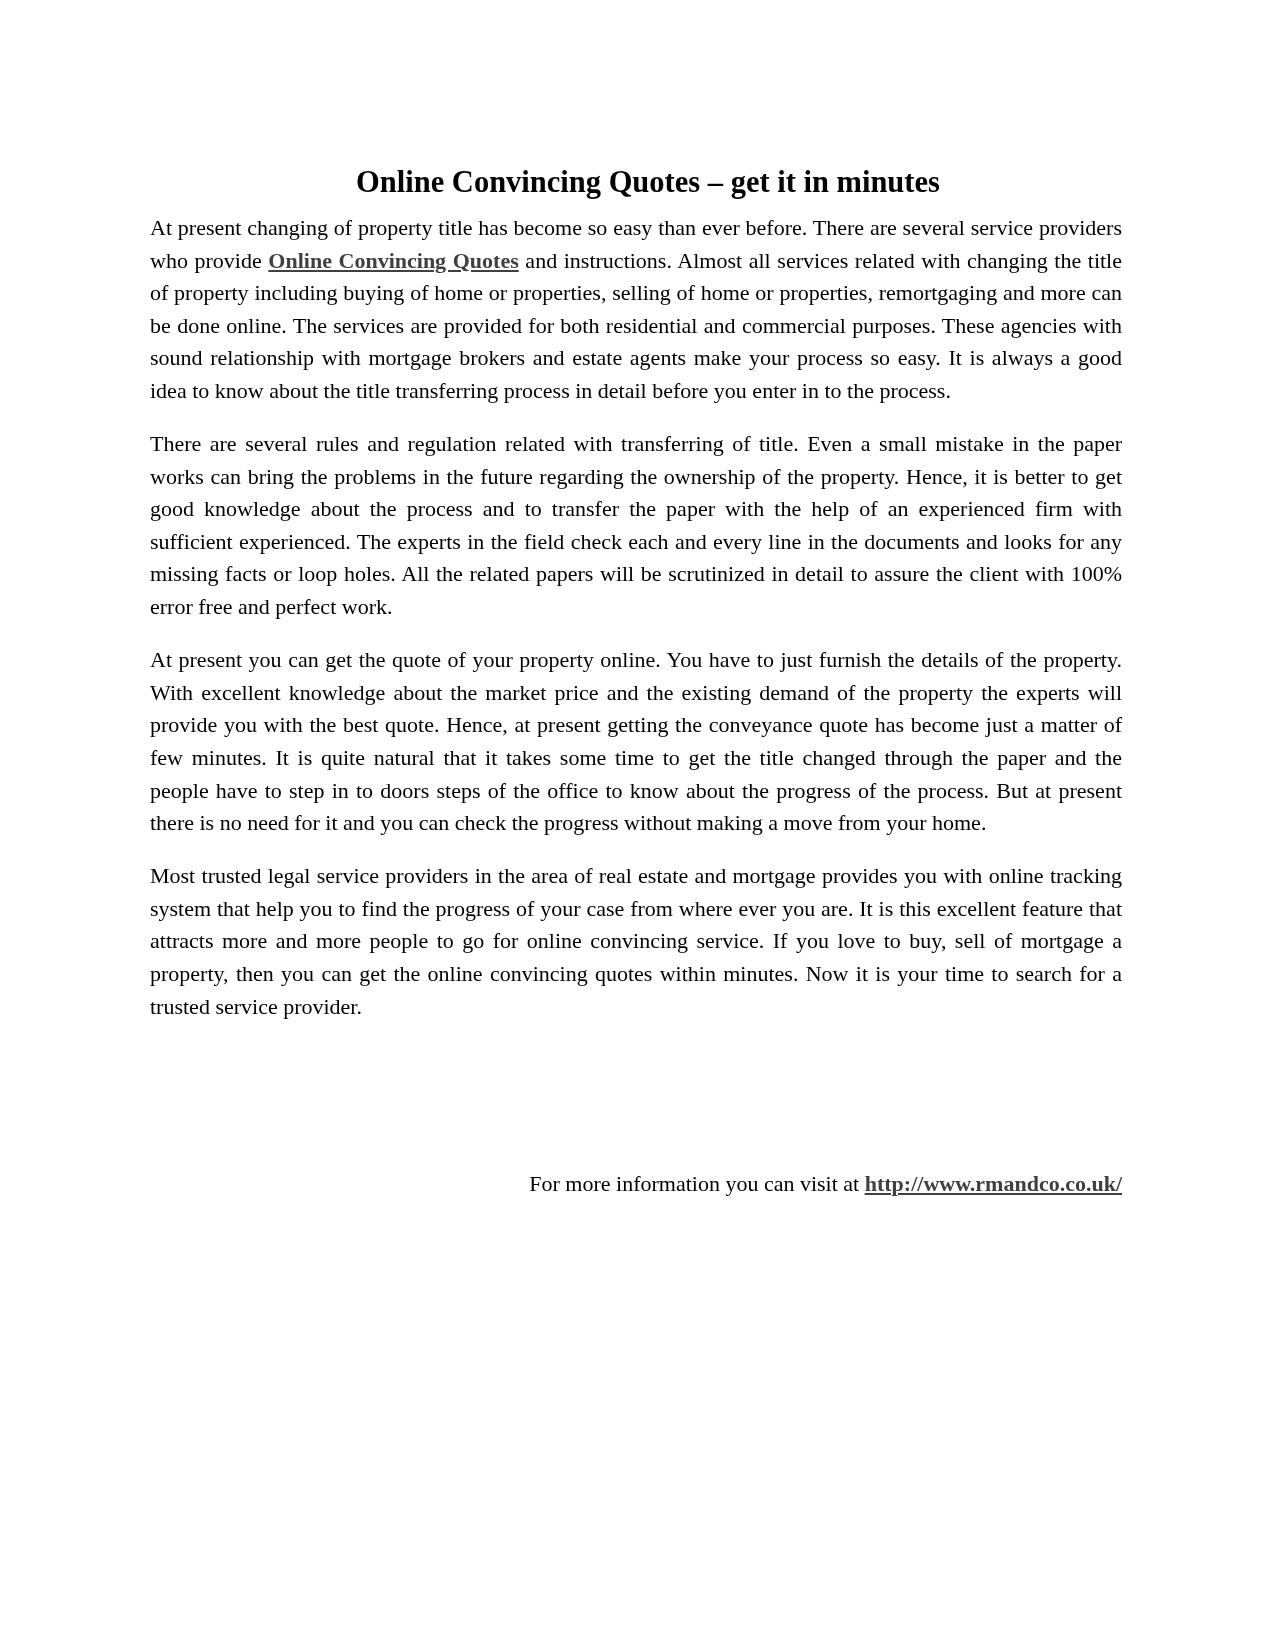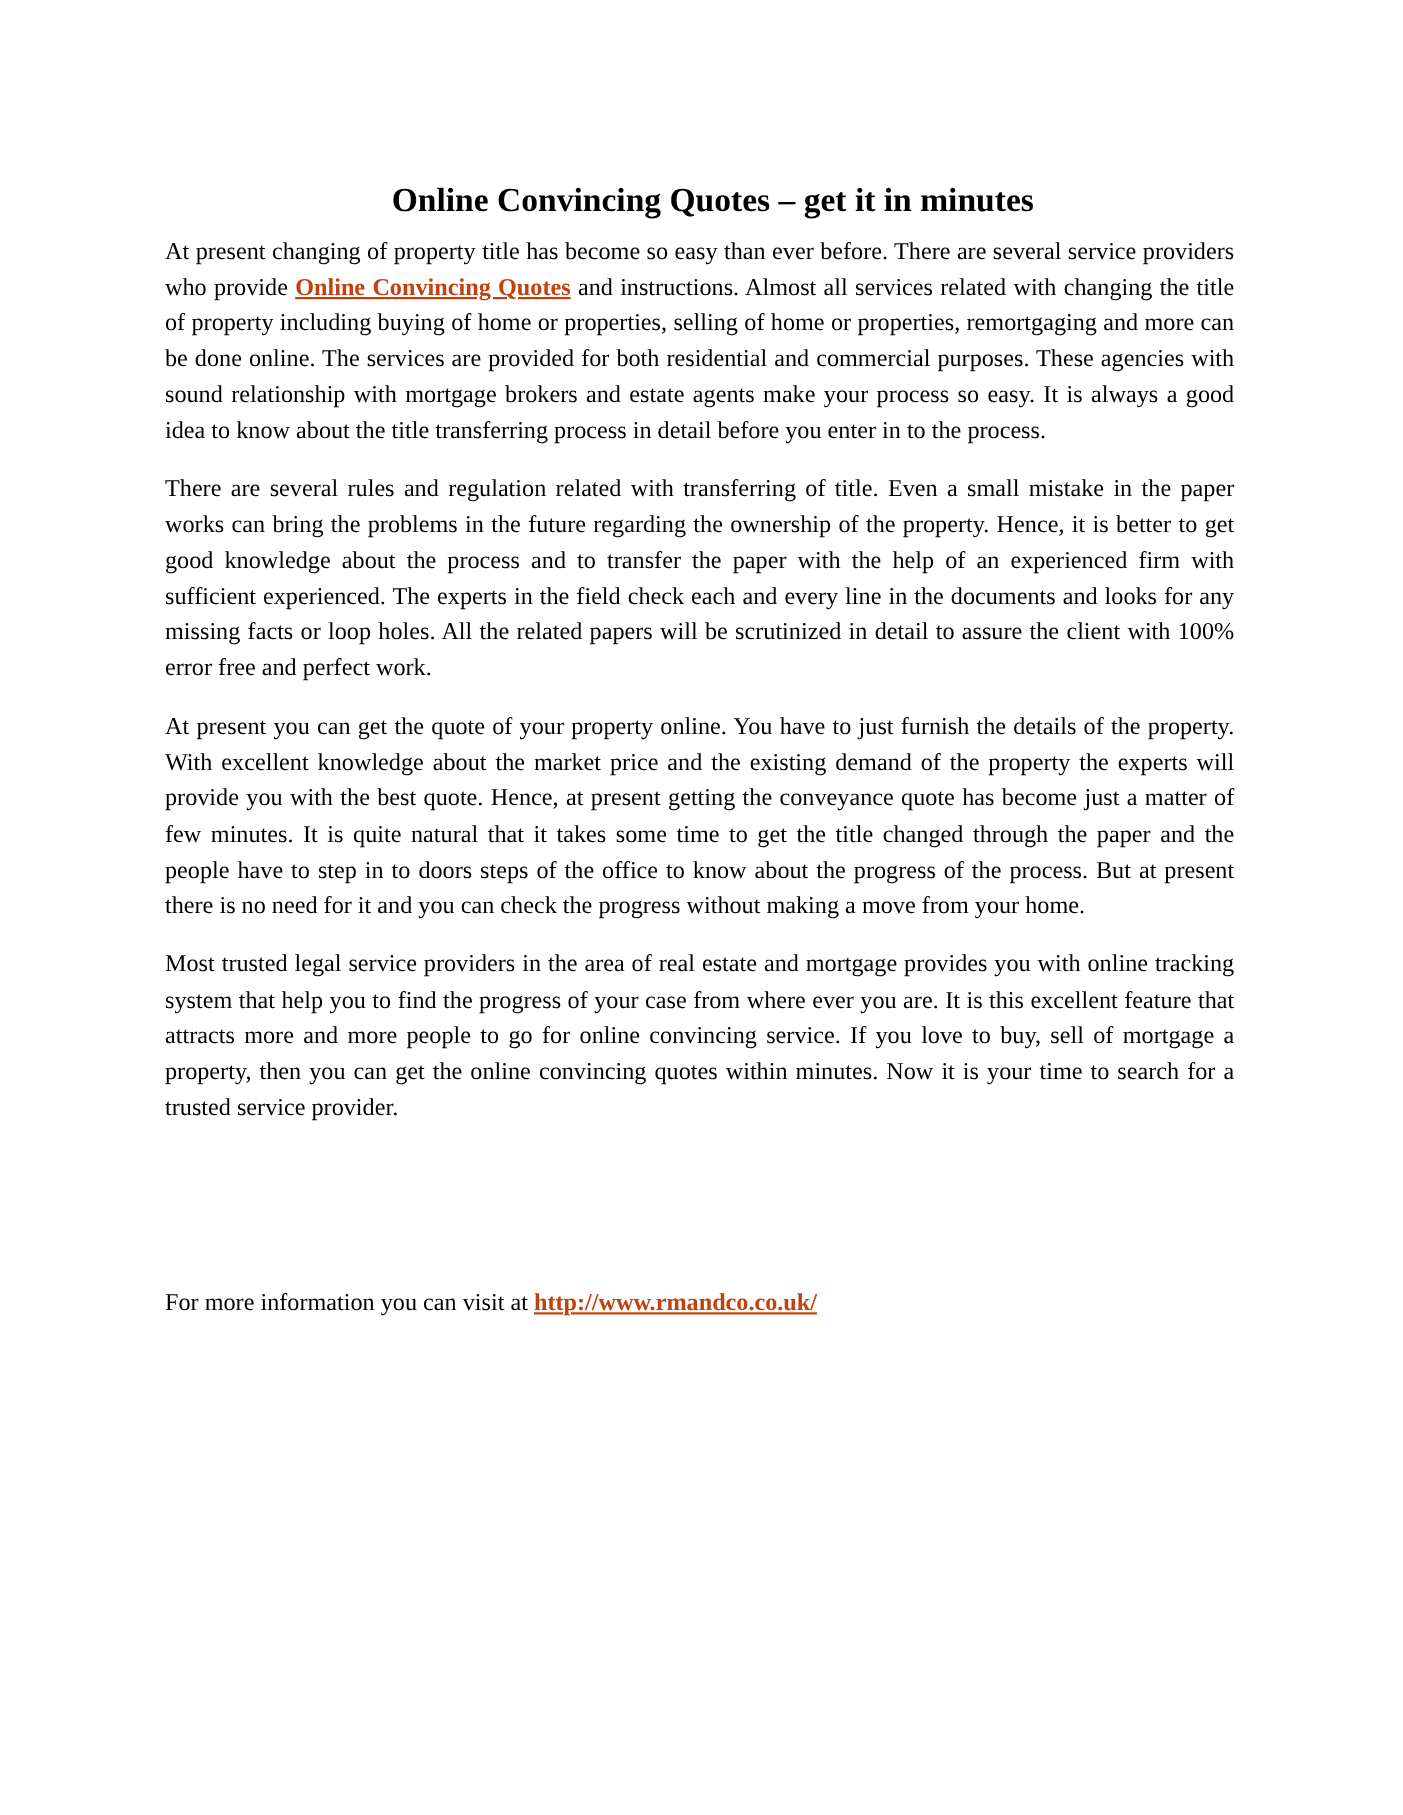--- a/index.html
+++ b/index.html
@@ -38,33 +38,33 @@
       width: 972px;
       top: 212px;
     }
     .para {
       margin: 0 0 20.5px 0;
       font-size: 22px;
       line-height: 32.6px;
       text-align: justify;
     }
     .para a, .footer a {
-      color: #c2410c;
+      color: #404040;
       font-weight: bold;
       text-decoration: underline;
     }
     .footer {
       position: absolute;
       left: 0;
       width: 972px;
       top: 1168px;
       margin: 0;
       font-size: 22px;
       line-height: 32.6px;
-      text-align: left;
+      text-align: right;
     }
   </style>
 </head>
 <body>
 
 <div class="page">
   <h1 class="title">Online Convincing Quotes – get it in minutes</h1>
 
   <div class="body-text">
     <p class="para"><span>At present changing of property title has become so easy than ever before. There are several service providers who provide </span><a href="#">Online Convincing Quotes</a><span> and instructions. Almost all services related with changing the title of property including buying of home or properties, selling of home or properties, remortgaging and more can be done online. The services are provided for both residential and commercial purposes. These agencies with sound relationship with mortgage brokers and estate agents make your process so easy. It is always a good idea to know about the title transferring process in detail before you enter in to the process.</span></p>

